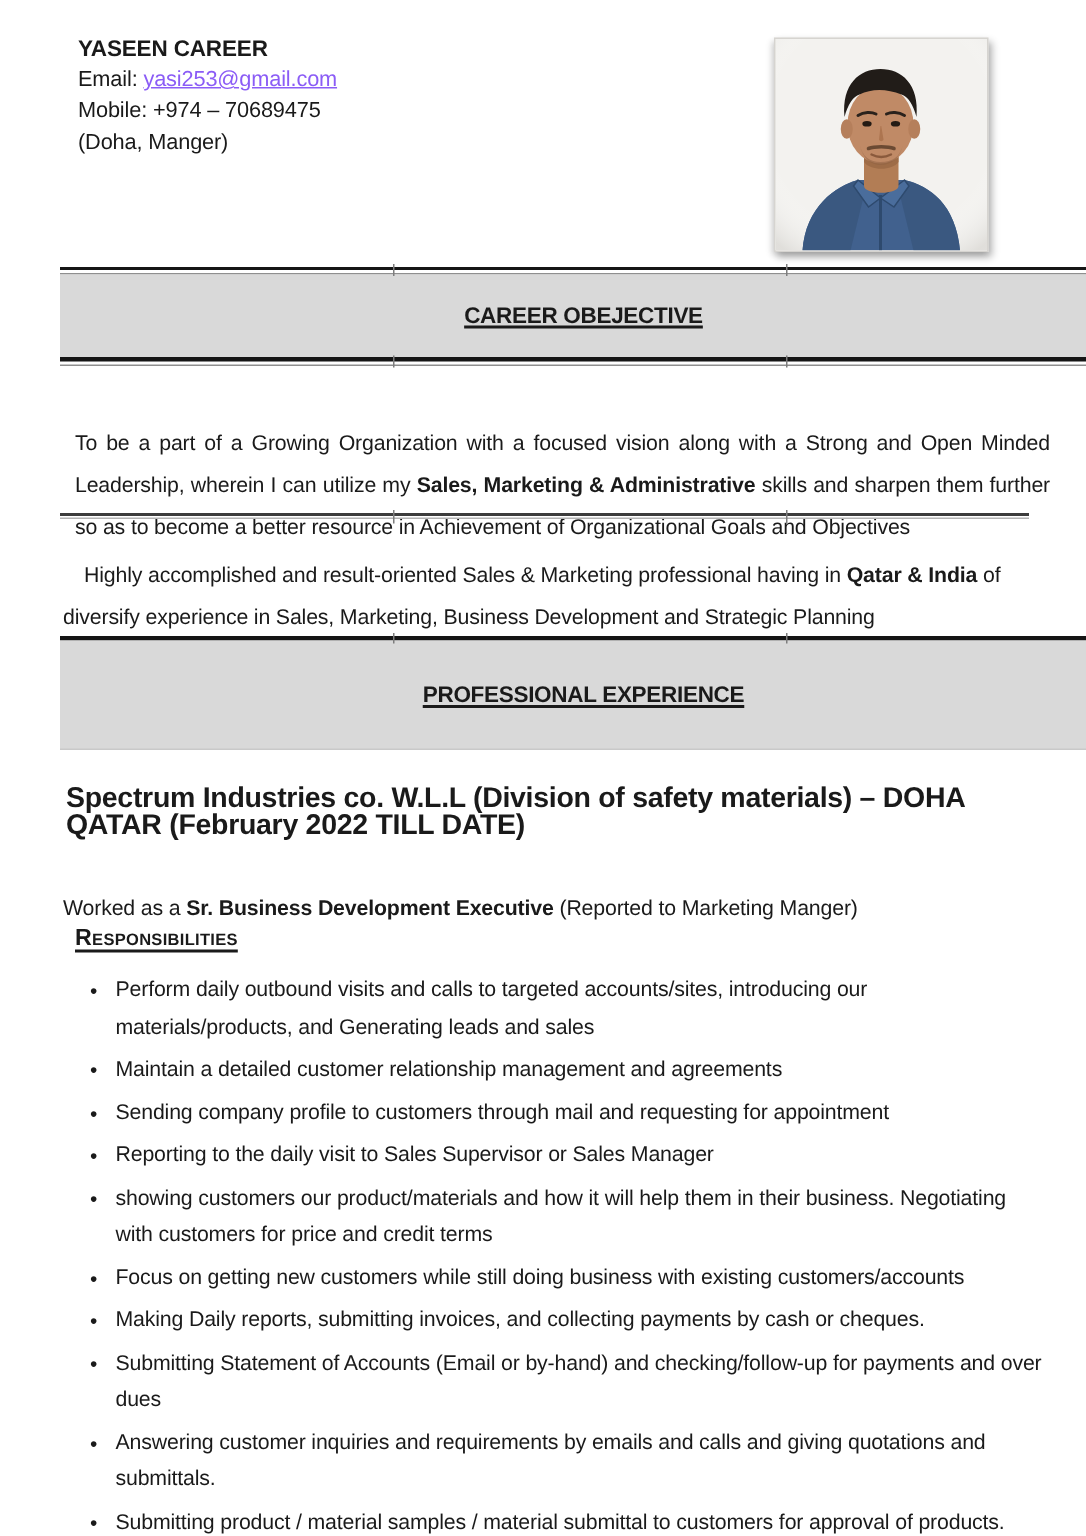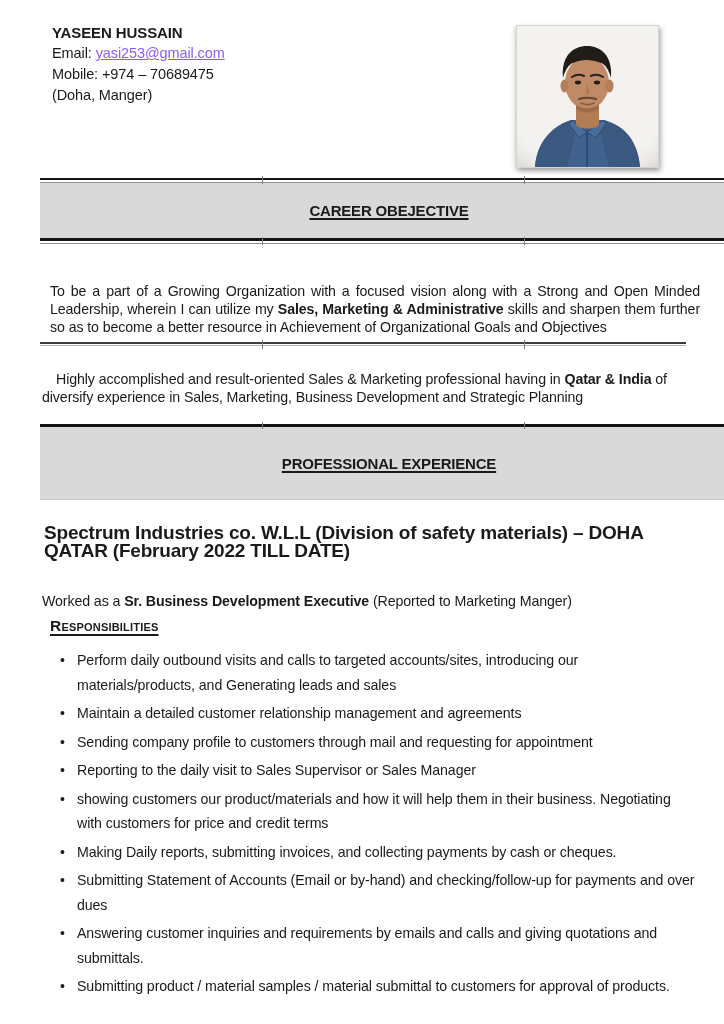--- a/index.html
+++ b/index.html
@@ -26,21 +26,21 @@
   .rule-thin{height:1px;background:#8f8f8f;}
   .band-box{
     background:#d9d9d9;display:flex;align-items:center;justify-content:center;
   }
   .band-title{
     font-weight:bold;font-size:15px;letter-spacing:-0.2px;
     text-decoration:underline;text-decoration-thickness:1.5px;text-underline-offset:2px;
   }
   .tick{position:absolute;width:1px;background:#7d7d7d;}
   
-  .para{position:absolute;font-size:14.2px;line-height:18px;letter-spacing:-0.1px;}
+  .para{position:absolute;font-size:14.2px;line-height:28px;letter-spacing:-0.1px;}
   .justify{text-align:justify;}
   .b{font-weight:bold;}
   .midrule{position:absolute;left:40px;width:646px;height:1px;border-top:2px solid #3c3c3c;border-bottom:1px solid #b3b3b3;}
   .employer{position:absolute;left:44px;top:524px;width:660px;font-weight:bold;font-size:19px;line-height:18px;letter-spacing:-0.2px;}
   .resp-head{
     position:absolute;left:50px;top:617px;font-weight:bold;font-size:15.5px;
     font-variant:small-caps;letter-spacing:0.2px;
     text-decoration:underline;text-decoration-thickness:1.5px;text-underline-offset:3px;
   }
   ul.bullets{
@@ -49,21 +49,21 @@
   }
   ul.bullets li{position:relative;padding-left:19px;margin:4px;}
   ul.bullets li::before{content:"•";position:absolute;left:2px;top:0;font-size:14px;}
 </style>
 </head>
 <body>
 
 <div class="page">
 
   <div class="contact">
-    <div class="name">YASEEN HUSSAIN</div>
+    <div class="name">YASEEN CAREER</div>
     <div>
       <span>Email: </span><a href="#">yasi253@gmail.com</a>
     </div>
     <div>Mobile: +974 – 70689475</div>
     <div>(Doha, Manger)</div>
   </div>
 
   <div class="photo">
     <svg width="141" height="141" viewBox="0 0 141 141">
       <rect x="0" y="0" width="141" height="141" fill="#f3f2ef"></rect>
@@ -153,19 +153,20 @@
   </div>
 
   <div class="resp-head">Responsibilities</div>
 
   <ul class="bullets">
     <li>Perform daily outbound visits and calls to targeted accounts/sites, introducing our materials/products, and Generating leads and sales</li>
     <li>Maintain a detailed customer relationship management and agreements</li>
     <li>Sending company profile to customers through mail and requesting for appointment</li>
     <li>Reporting to the daily visit to Sales Supervisor or Sales Manager</li>
     <li>showing customers our product/materials and how it will help them in their business. Negotiating with customers for price and credit terms</li>
+    <li>Focus on getting new customers while still doing business with existing customers/accounts</li>
     <li>Making Daily reports, submitting invoices, and collecting payments by cash or cheques.</li>
     <li>Submitting Statement of Accounts (Email or by-hand) and checking/follow-up for payments and over dues</li>
     <li>Answering customer inquiries and requirements by emails and calls and giving quotations and submittals.</li>
     <li>Submitting product / material samples / material submittal to customers for approval of products.</li>
   </ul>
 
 </div>
 
 </body></html>

